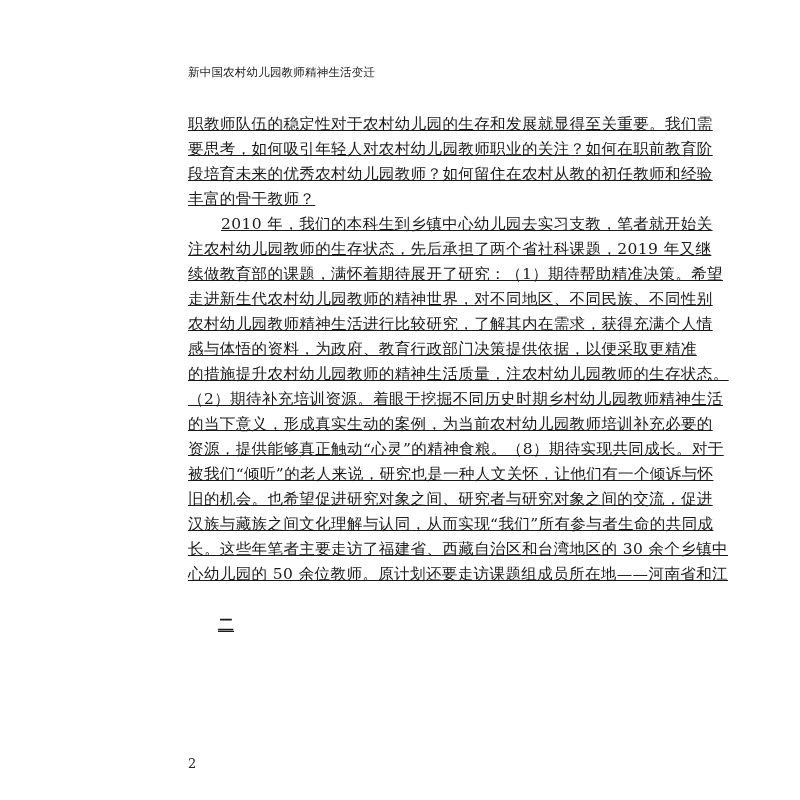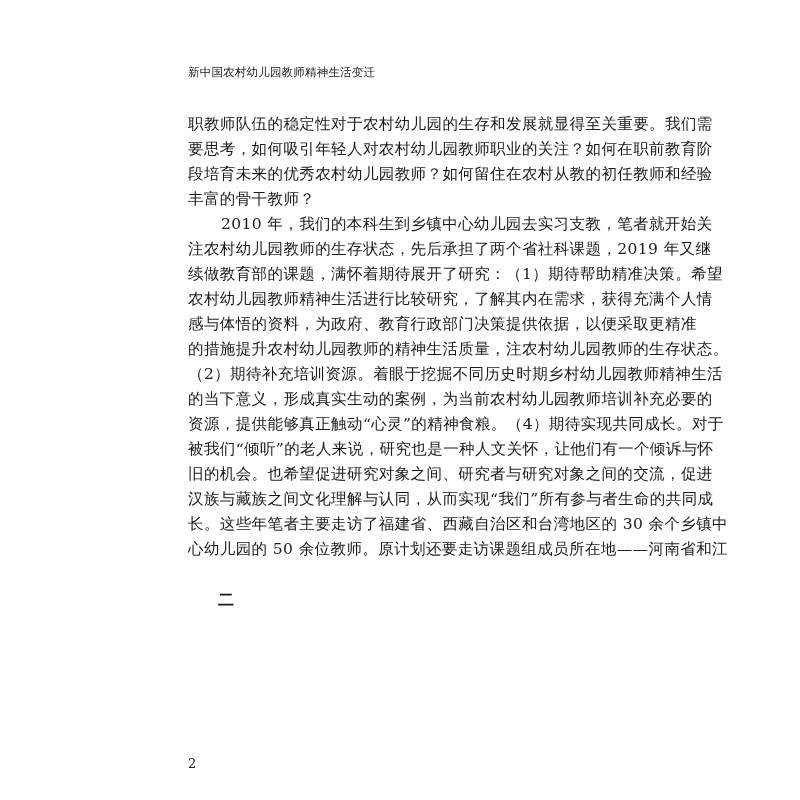--- a/index.html
+++ b/index.html
@@ -1,19 +1,19 @@
 <!DOCTYPE html>
 <html><head>
 <meta charset="utf-8">
 <style>
   html, body { margin: 0; padding: 0; background: #ffffff; }
   body { width: 800px; height: 800px; position: relative; overflow: hidden; font-family: "DejaVu Serif", "Liberation Serif", serif; color: #1a1a1a; }
   .page { position: absolute; left: 0; top: 12px; width: 732px; height: 800px; }
   .running-head { position: absolute; left: 188px; top: 53px; font-family: "DejaVu Sans", "Liberation Sans", sans-serif; font-size: 11.5px; color: #222; letter-spacing: 0.2px; }
-  .body-text { position: absolute; left: 188px; top: 100px; width: 426px; }
+  .body-text { position: absolute; left: 188px; top: 100px; width: 426px; text-decoration: underline; }
   .line { display: block; height: 25px; line-height: 25px; font-size: 15.5px; white-space: nowrap; text-align: justify; text-align-last: justify; letter-spacing: 0.4px; }
   .line.last { text-align-last: left; }
   .line.indent { padding-left: 33px; }
   .section-heading { display: block; height: 25px; line-height: 25px; font-size: 16px; padding-left: 30px; margin-top: 25px; margin-bottom: 25px; font-family: "DejaVu Sans", "Liberation Sans", sans-serif; font-weight: bold; }
   .page-number { position: absolute; left: 188px; top: 744px; font-size: 13px; color: #222; }
 </style>
 </head>
 <body>
 
 <div class="page">
@@ -25,26 +25,27 @@
       <span class="line">职教师队伍的稳定性对于农村幼儿园的生存和发展就显得至关重要。我们需</span>
       <span class="line">要思考，如何吸引年轻人对农村幼儿园教师职业的关注？如何在职前教育阶</span>
       <span class="line">段培育未来的优秀农村幼儿园教师？如何留住在农村从教的初任教师和经验</span>
       <span class="line last">丰富的骨干教师？</span>
     </div>
 
     <div>
       <span class="line indent">2010 年，我们的本科生到乡镇中心幼儿园去实习支教，笔者就开始关</span>
       <span class="line">注农村幼儿园教师的生存状态，先后承担了两个省社科课题，2019 年又继</span>
       <span class="line">续做教育部的课题，满怀着期待展开了研究：（1）期待帮助精准决策。希望</span>
+      <span class="line">走进新生代农村幼儿园教师的精神世界，对不同地区、不同民族、不同性别</span>
       <span class="line">农村幼儿园教师精神生活进行比较研究，了解其内在需求，获得充满个人情</span>
       <span class="line">感与体悟的资料，为政府、教育行政部门决策提供依据，以便采取更精准</span>
       <span class="line">的措施提升农村幼儿园教师的精神生活质量，注农村幼儿园教师的生存状态。</span>
       <span class="line">（2）期待补充培训资源。着眼于挖掘不同历史时期乡村幼儿园教师精神生活</span>
       <span class="line">的当下意义，形成真实生动的案例，为当前农村幼儿园教师培训补充必要的</span>
-      <span class="line">资源，提供能够真正触动“心灵”的精神食粮。（4）期待实现共同成长。对于</span>
+      <span class="line">资源，提供能够真正触动“心灵”的精神食粮。（8）期待实现共同成长。对于</span>
       <span class="line">被我们“倾听”的老人来说，研究也是一种人文关怀，让他们有一个倾诉与怀</span>
       <span class="line">旧的机会。也希望促进研究对象之间、研究者与研究对象之间的交流，促进</span>
       <span class="line">汉族与藏族之间文化理解与认同，从而实现“我们”所有参与者生命的共同成</span>
       <span class="line">长。这些年笔者主要走访了福建省、西藏自治区和台湾地区的 30 余个乡镇中</span>
       <span class="line">心幼儿园的 50 余位教师。原计划还要走访课题组成员所在地——河南省和江</span>
     </div>
 
     <span class="section-heading">二</span>
 
   </div>

